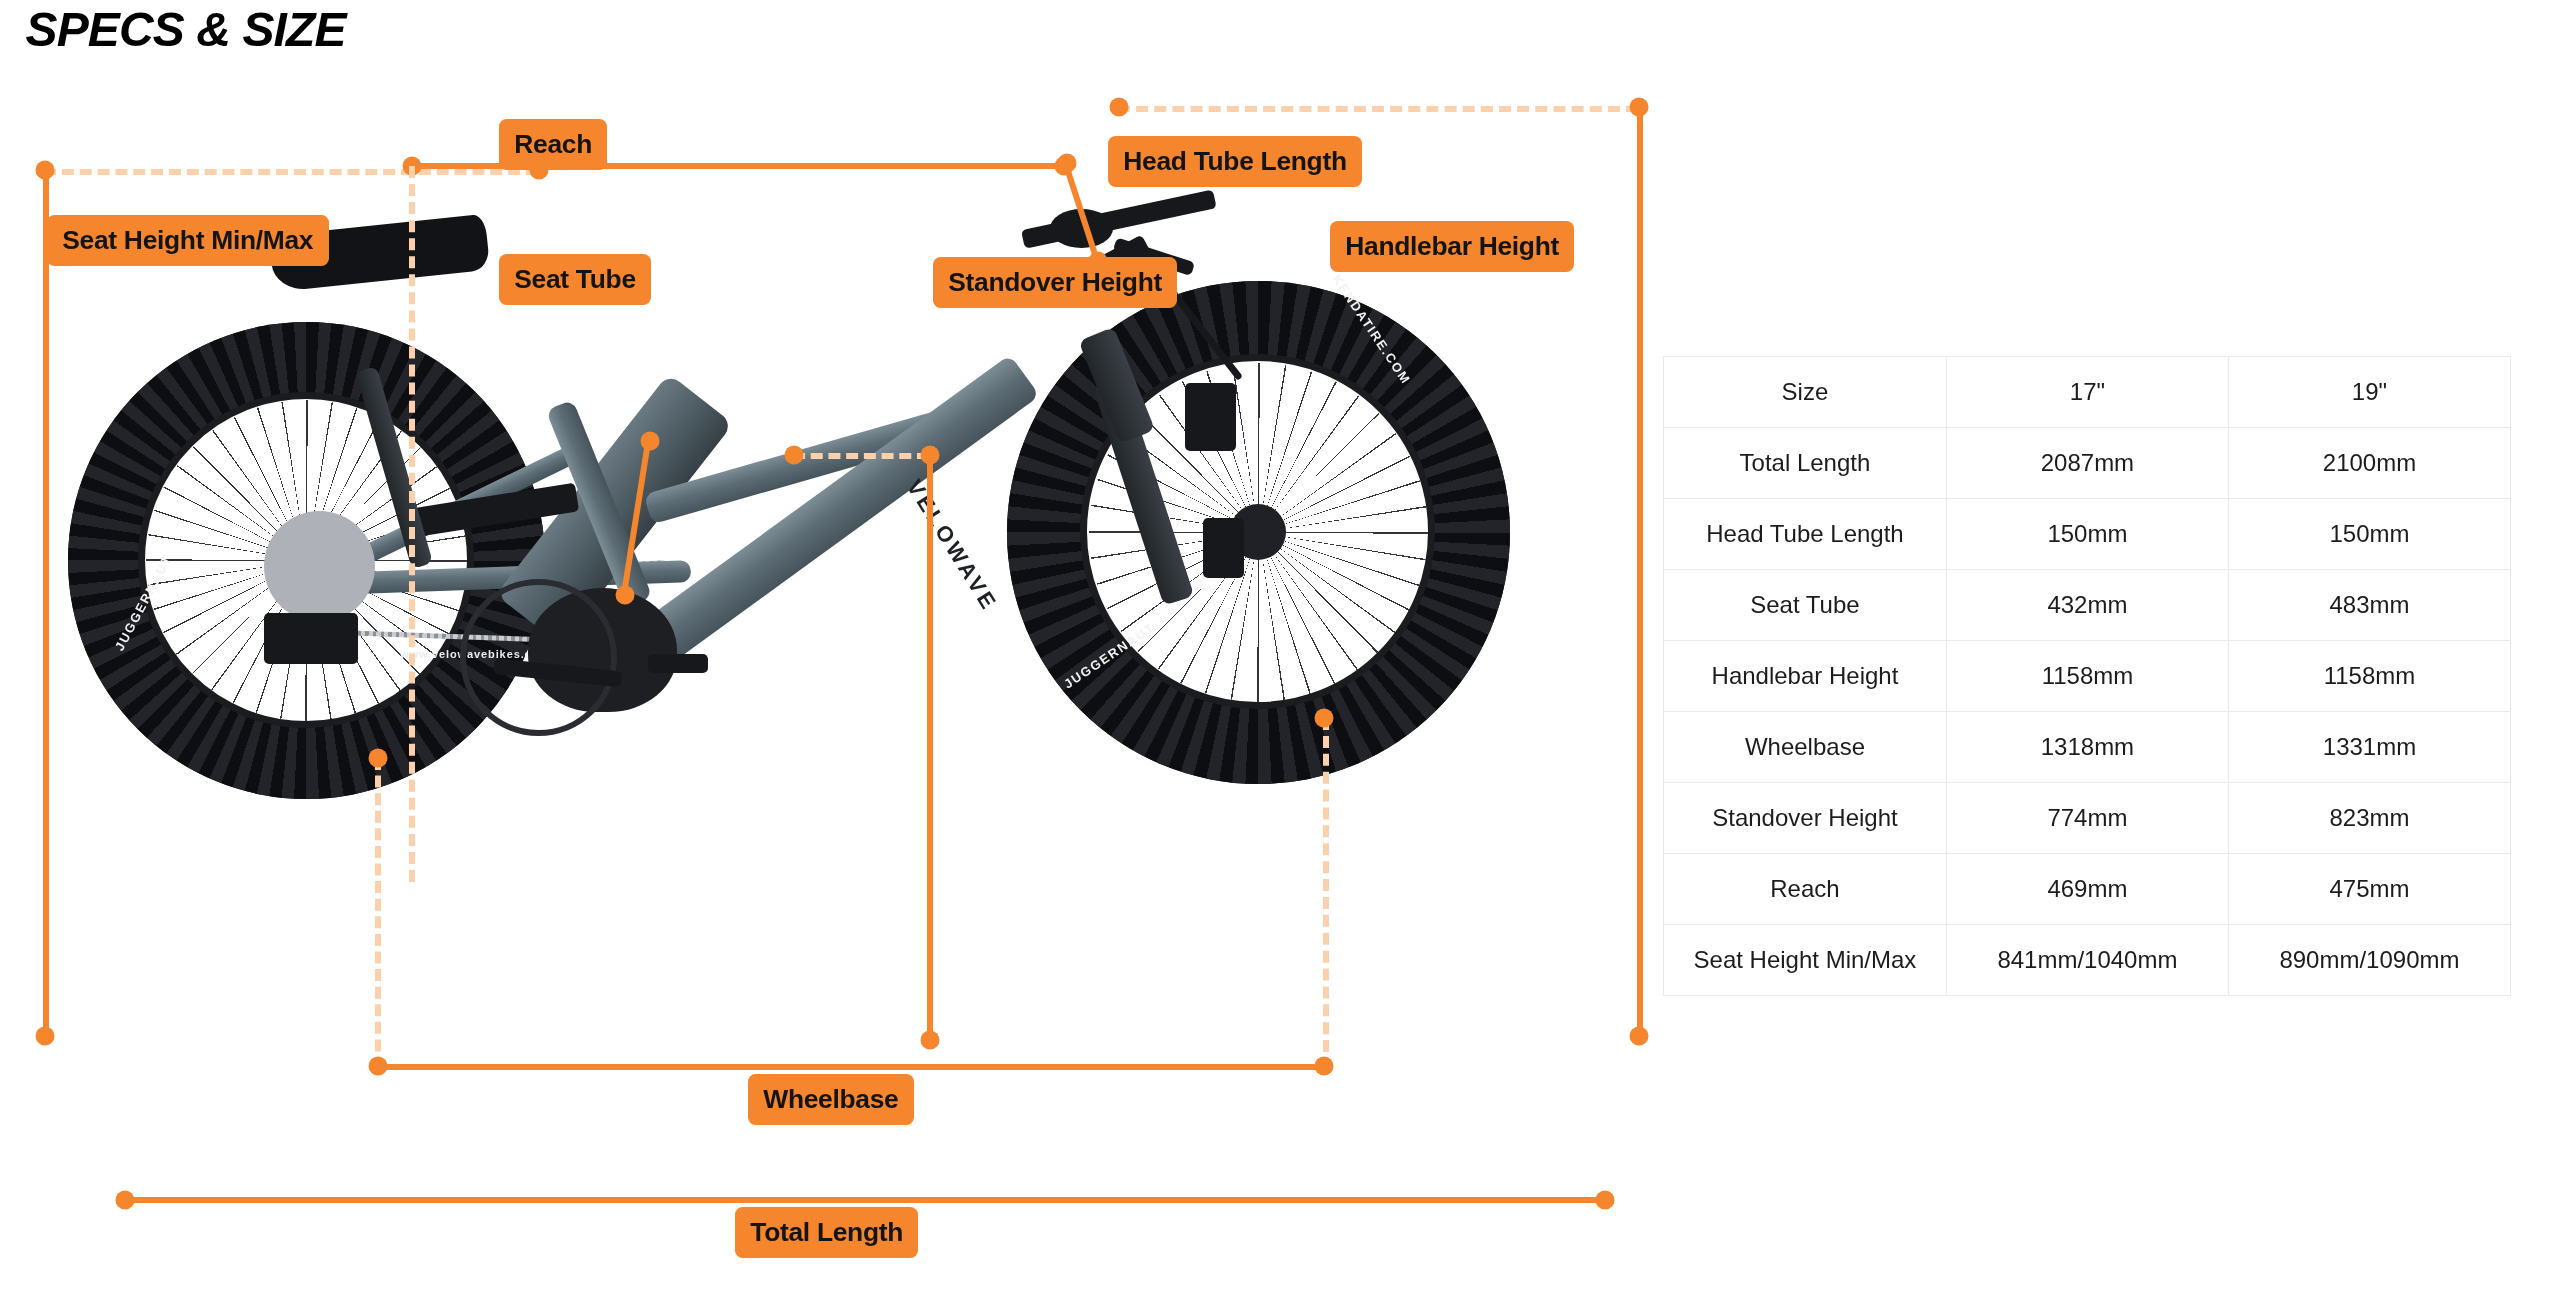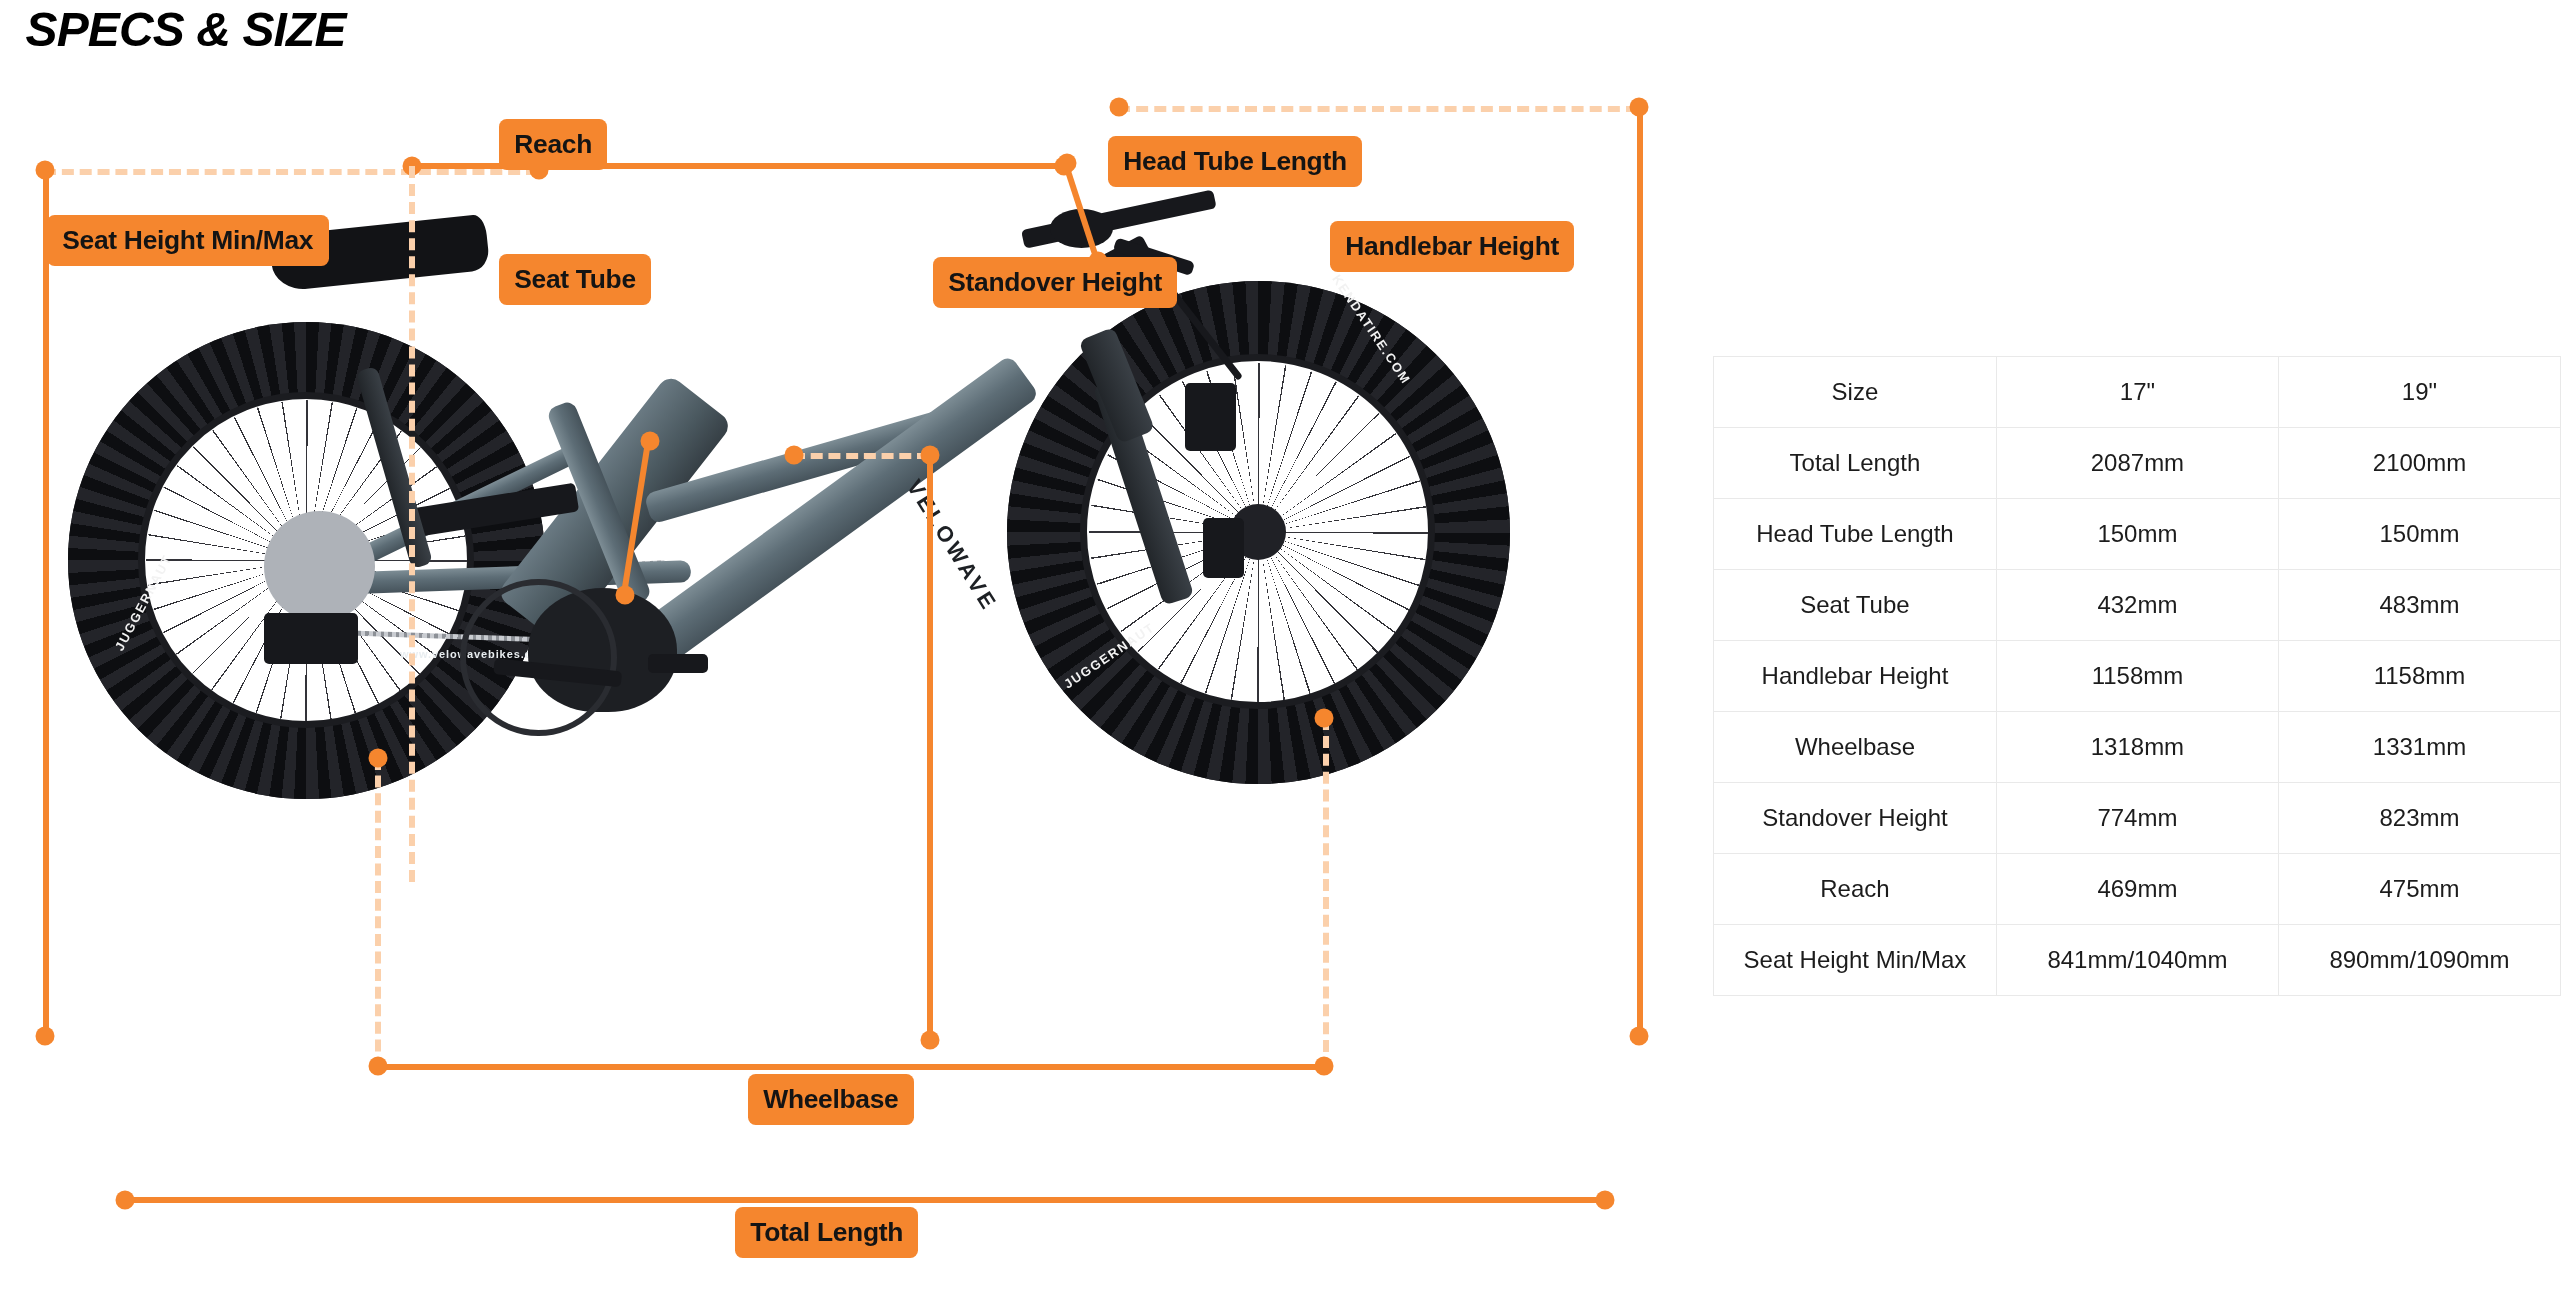--- a/index.html
+++ b/index.html
@@ -66,21 +66,21 @@
      letter-spacing:3.4px;font-family:"Liberation Sans", sans-serif;transform-origin:0 50%;}
   .urltext{position:absolute;color:#e8edf0;font-weight:700;font-size:11px;
      letter-spacing:0.9px;font-family:"Liberation Sans", sans-serif;}
   .motor{position:absolute;border-radius:50% 50% 46% 46%;background:#1d1f23;}
   .chainring{position:absolute;border-radius:50%;border:6px solid #2a2c31;}
   .chain{position:absolute;height:5.1px;background:repeating-linear-gradient(90deg,#c9ccd1 0 4.3px,#8d9197 4.3px 7.7px);
      transform-origin:0 50%;}
 
   
   #spec-table{
-    position:absolute;left:1713px;top:356px;width:848px;
+    position:absolute;left:1663px;top:356px;width:848px;
     border-collapse:collapse;background:#ffffff;
     font-family:"Liberation Sans", sans-serif;
   }
   #spec-table td{
     border:0.9px solid #e9e9e9;
     text-align:center;vertical-align:middle;
     font-size:24px;color:#1c1c1c;font-weight:400;
     height:70px;padding:0 5.1px;
   }
   #spec-table td.c0{width:287px;}

